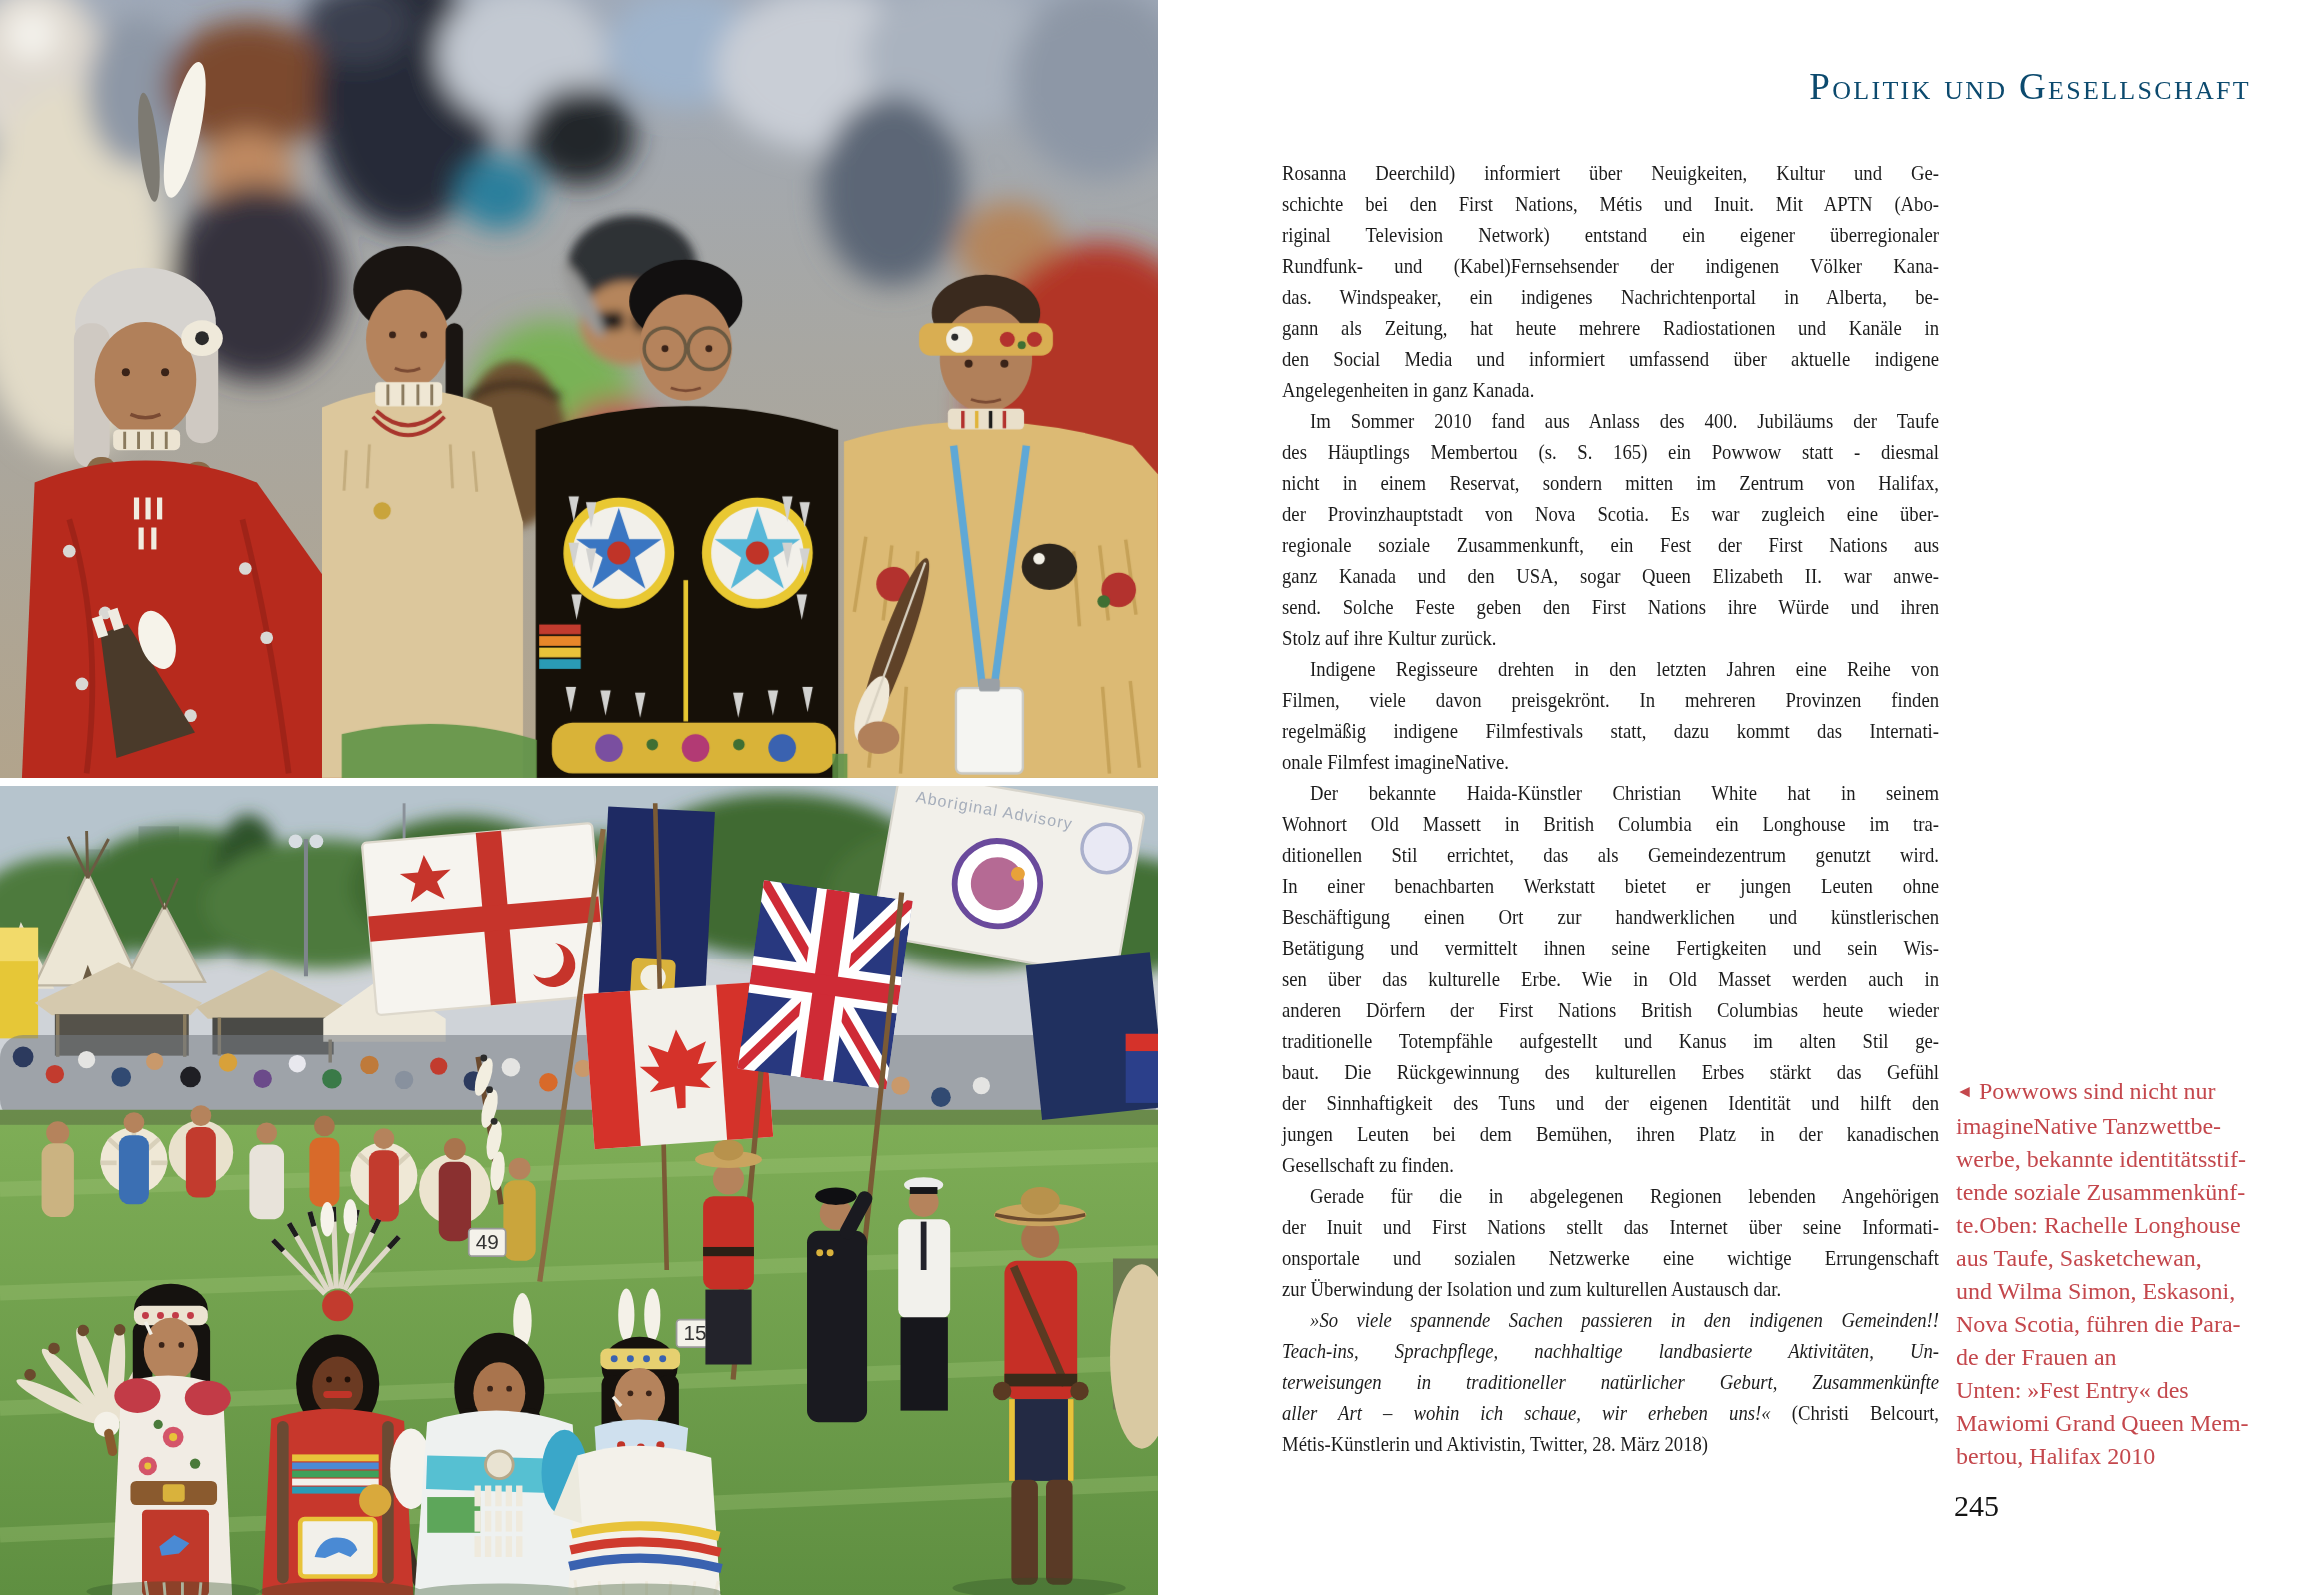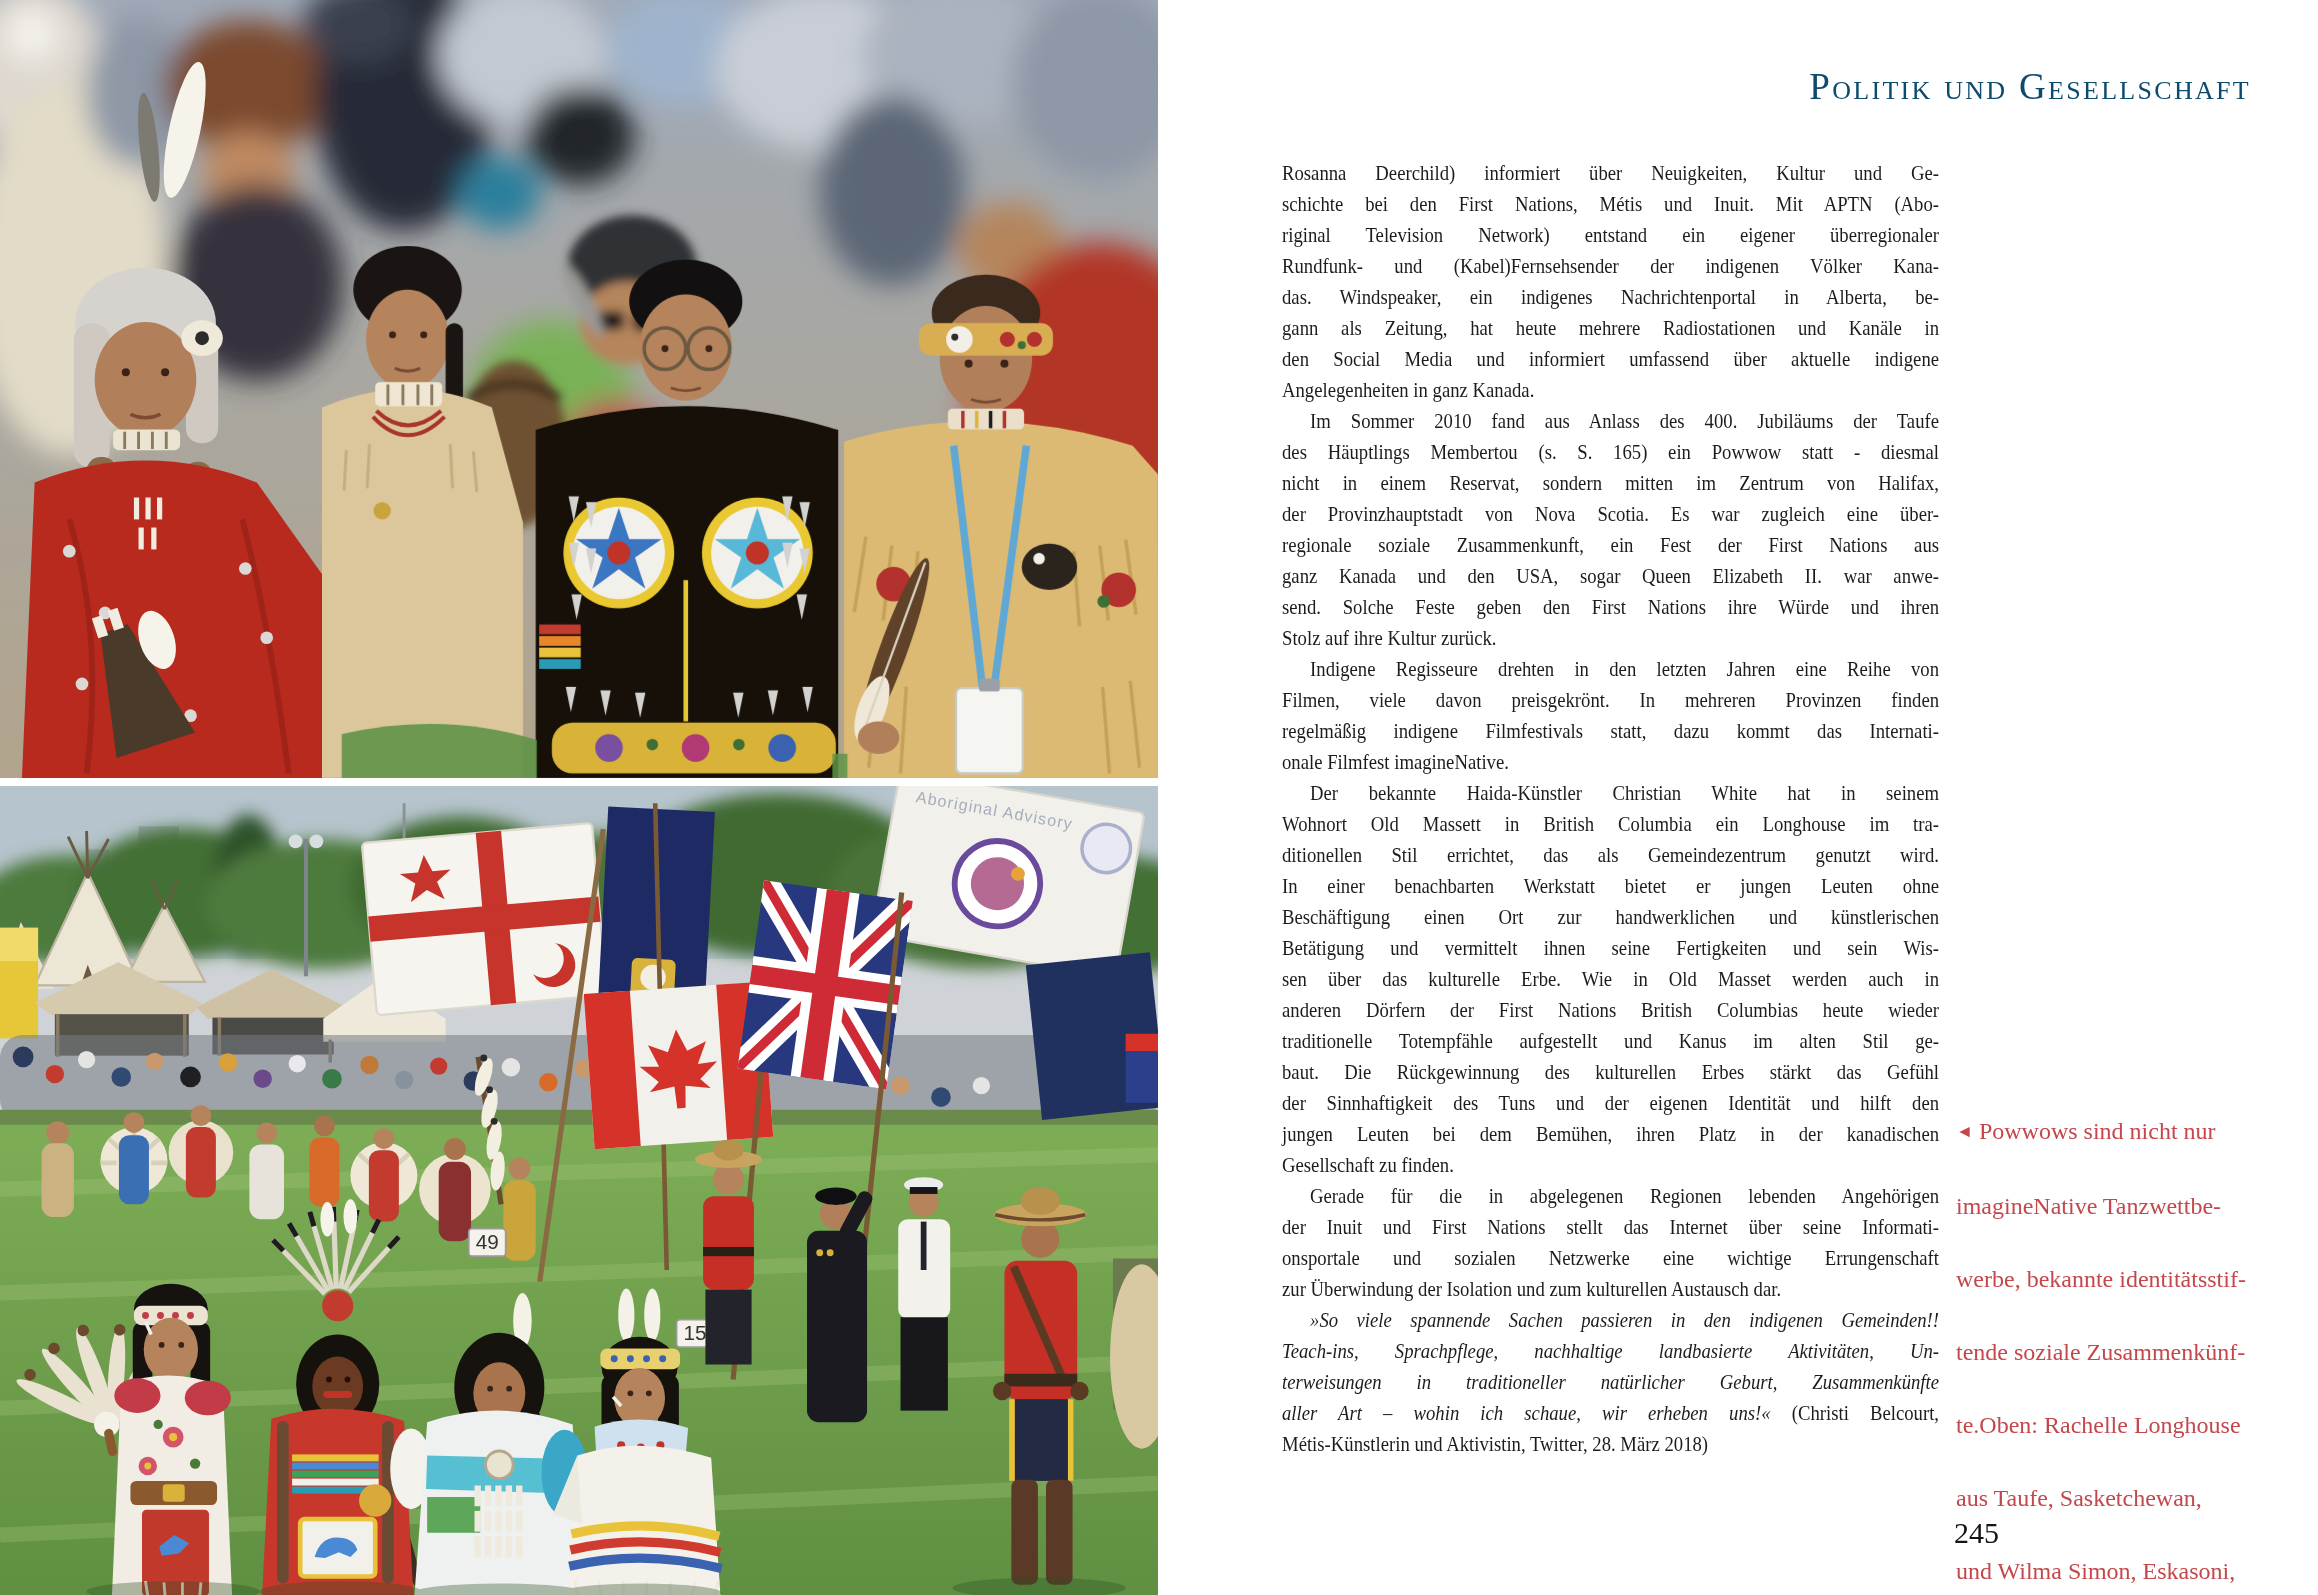--- a/index.html
+++ b/index.html
@@ -18,25 +18,25 @@
   .article{position:absolute;left:1282px;top:157px;width:773px;
            transform:scaleX(.85);transform-origin:0 0;
            font-size:22px;color:#1c1c1c;}
   .bline{height:31px;line-height:31px;text-align:justify;text-align-last:justify;}
   .bline.last{text-align-last:left;}
   .bline.ind{text-indent:33px;}
   .it{font-style:italic;}
 
   .caption{position:absolute;left:1956px;top:1075px;width:326px;
            font-size:24px;line-height:33px;color:#c4474c;}
-  .cline{white-space:nowrap;margin-top:40px;}
+  .cline{white-space:nowrap;}
   .marker{font-size:.72em;position:relative;top:-2.3px;margin-right:5.8px;}
 
   .pagenum{position:absolute;left:1954px;top:1491px;font-size:30px;line-height:30px;
-           color:#141414;margin-top:27px;}
+           color:#141414;}
 </style>
 </head>
 <body>
 
 <div class="photo" id="photo-top">
 <svg viewBox="0 0 2006 1348" preserveAspectRatio="none" aria-hidden="true">
   <defs>
     <filter id="b1" x="-20%" y="-20%" width="140%" height="140%">
           <feGaussianBlur stdDeviation="24"></feGaussianBlur>
         </filter>

